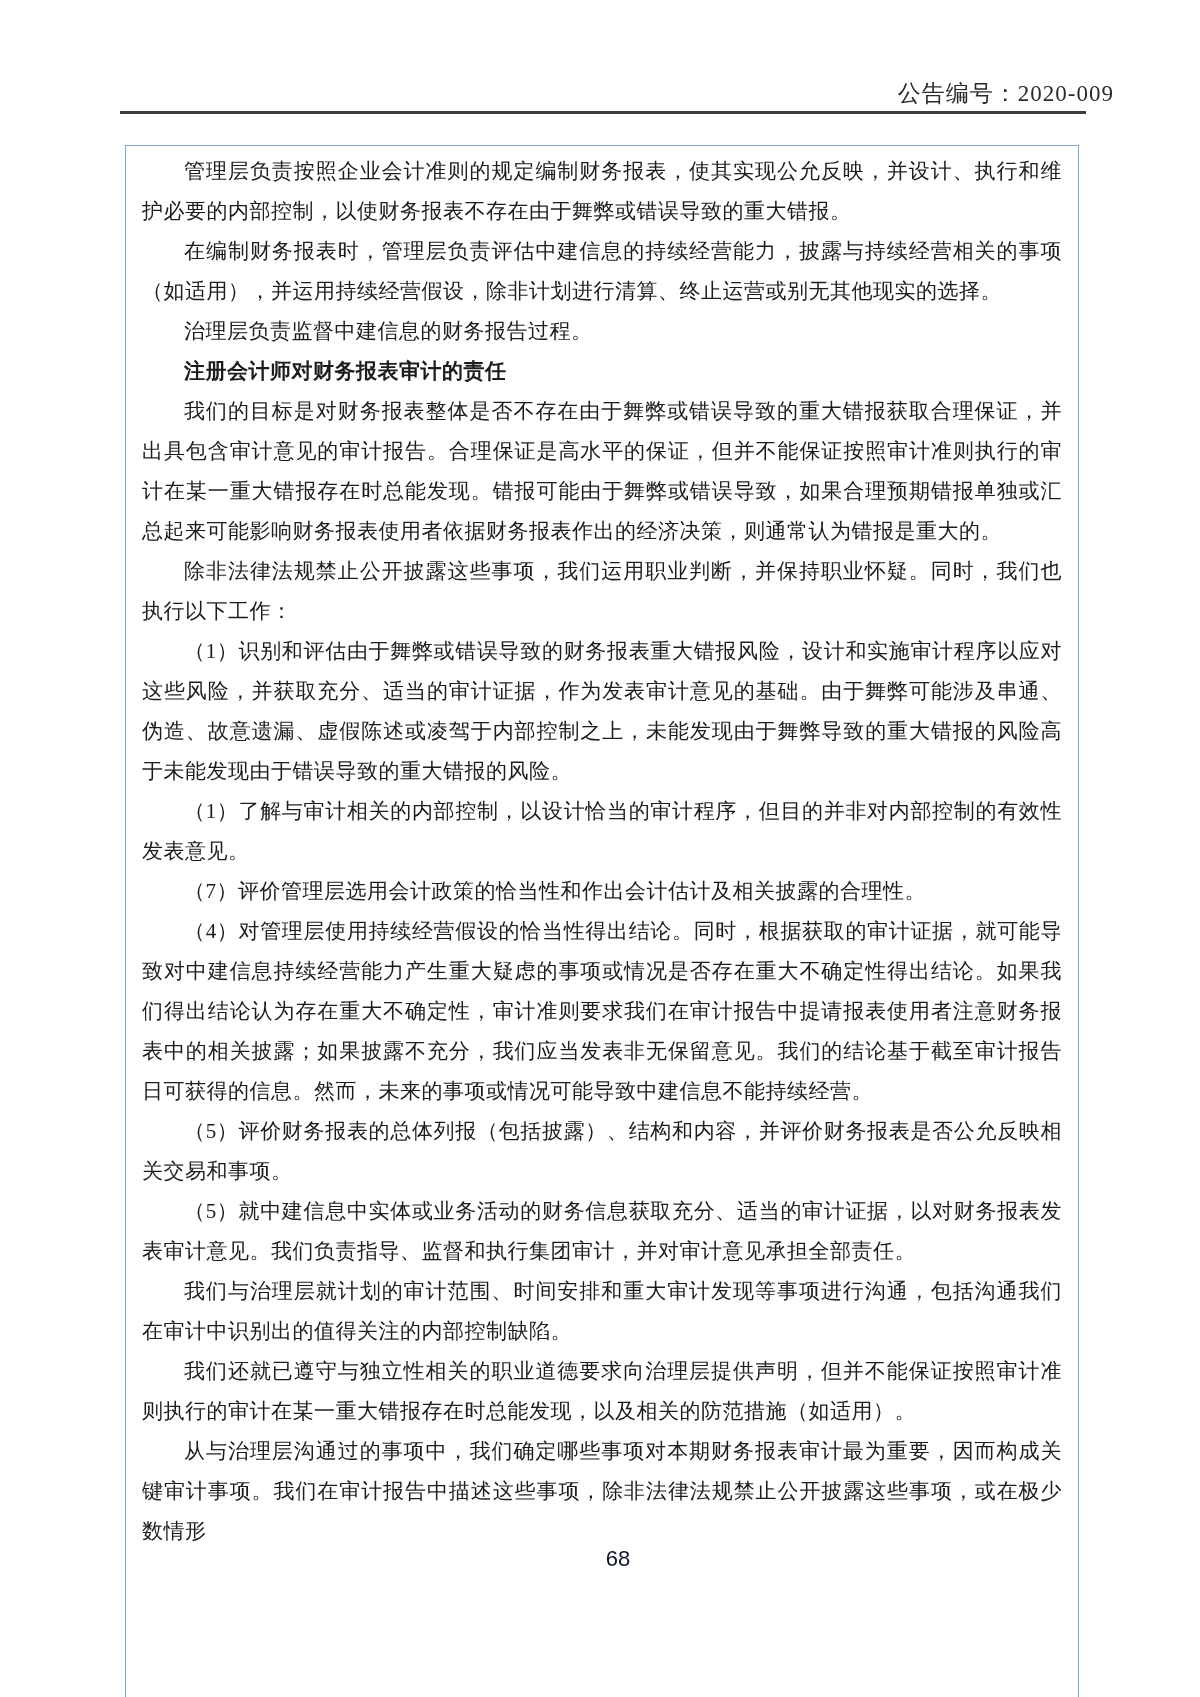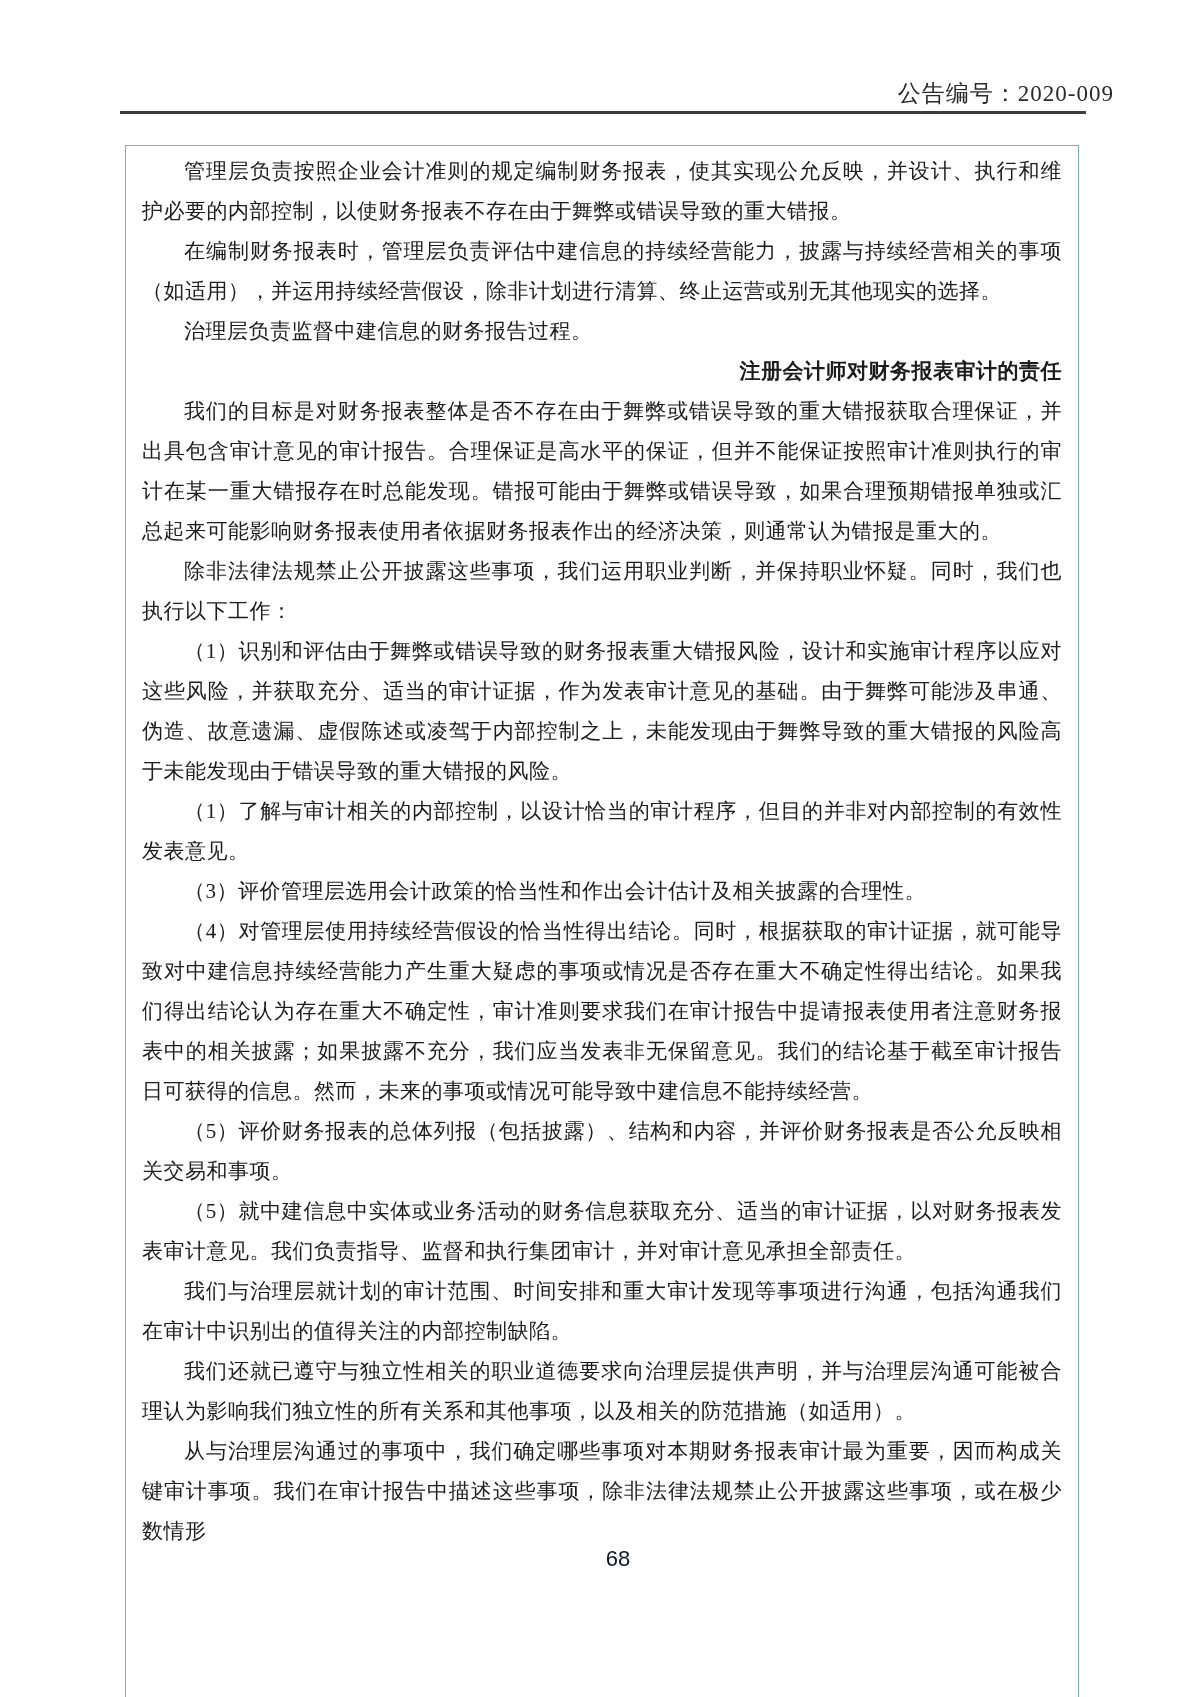--- a/index.html
+++ b/index.html
@@ -51,21 +51,21 @@
     margin: 0;
     font-size: 21px;
     line-height: 40px;
     letter-spacing: 0.5px;
     text-indent: 2em;
     text-align: justify;
     color: #1c1c1c;
   }
   .doc-body p.heading {
     font-weight: bold;
-    text-align: right;
+    text-align: left;
   }
   .footer-pagenum {
     position: absolute;
     top: 1546px;
     left: 0;
     width: 100%;
     text-align: center;
     font-size: 22px;
     color: #0f172a;
     font-family: "Liberation Sans", "DejaVu Sans", sans-serif;
@@ -83,25 +83,25 @@
   <div class="doc-box" style="border-color: rgb(127, 168, 206);">
     <div class="doc-body" id="doc-body">
         <p class="para">管理层负责按照企业会计准则的规定编制财务报表，使其实现公允反映，并设计、执行和维护必要的内部控制，以使财务报表不存在由于舞弊或错误导致的重大错报。</p>
         <p class="para">在编制财务报表时，管理层负责评估中建信息的持续经营能力，披露与持续经营相关的事项（如适用），并运用持续经营假设，除非计划进行清算、终止运营或别无其他现实的选择。</p>
         <p class="para">治理层负责监督中建信息的财务报告过程。</p>
         <p class="heading">注册会计师对财务报表审计的责任</p>
         <p class="para">我们的目标是对财务报表整体是否不存在由于舞弊或错误导致的重大错报获取合理保证，并出具包含审计意见的审计报告。合理保证是高水平的保证，但并不能保证按照审计准则执行的审计在某一重大错报存在时总能发现。错报可能由于舞弊或错误导致，如果合理预期错报单独或汇总起来可能影响财务报表使用者依据财务报表作出的经济决策，则通常认为错报是重大的。</p>
         <p class="para">除非法律法规禁止公开披露这些事项，我们运用职业判断，并保持职业怀疑。同时，我们也执行以下工作：</p>
         <p class="para">（1）识别和评估由于舞弊或错误导致的财务报表重大错报风险，设计和实施审计程序以应对这些风险，并获取充分、适当的审计证据，作为发表审计意见的基础。由于舞弊可能涉及串通、伪造、故意遗漏、虚假陈述或凌驾于内部控制之上，未能发现由于舞弊导致的重大错报的风险高于未能发现由于错误导致的重大错报的风险。</p>
         <p class="para">（1）了解与审计相关的内部控制，以设计恰当的审计程序，但目的并非对内部控制的有效性发表意见。</p>
-        <p class="para">（3）评价管理层选用会计政策的恰当性和作出会计估计及相关披露的合理性。</p>
+        <p class="para">（7）评价管理层选用会计政策的恰当性和作出会计估计及相关披露的合理性。</p>
         <p class="para">（4）对管理层使用持续经营假设的恰当性得出结论。同时，根据获取的审计证据，就可能导致对中建信息持续经营能力产生重大疑虑的事项或情况是否存在重大不确定性得出结论。如果我们得出结论认为存在重大不确定性，审计准则要求我们在审计报告中提请报表使用者注意财务报表中的相关披露；如果披露不充分，我们应当发表非无保留意见。我们的结论基于截至审计报告日可获得的信息。然而，未来的事项或情况可能导致中建信息不能持续经营。</p>
         <p class="para">（5）评价财务报表的总体列报（包括披露）、结构和内容，并评价财务报表是否公允反映相关交易和事项。</p>
         <p class="para">（5）就中建信息中实体或业务活动的财务信息获取充分、适当的审计证据，以对财务报表发表审计意见。我们负责指导、监督和执行集团审计，并对审计意见承担全部责任。</p>
         <p class="para">我们与治理层就计划的审计范围、时间安排和重大审计发现等事项进行沟通，包括沟通我们在审计中识别出的值得关注的内部控制缺陷。</p>
-        <p class="para">我们还就已遵守与独立性相关的职业道德要求向治理层提供声明，并与治理层沟通可能被合理认为影响我们独立性的所有关系和其他事项，以及相关的防范措施（如适用）。</p>
+        <p class="para">我们还就已遵守与独立性相关的职业道德要求向治理层提供声明，但并不能保证按照审计准则执行的审计在某一重大错报存在时总能发现，以及相关的防范措施（如适用）。</p>
         <p class="para">从与治理层沟通过的事项中，我们确定哪些事项对本期财务报表审计最为重要，因而构成关键审计事项。我们在审计报告中描述这些事项，除非法律法规禁止公开披露这些事项，或在极少数情形</p>
       </div>
   </div>
 
   <div class="footer-pagenum">68</div>
 
 </div>
 
 </body></html>

